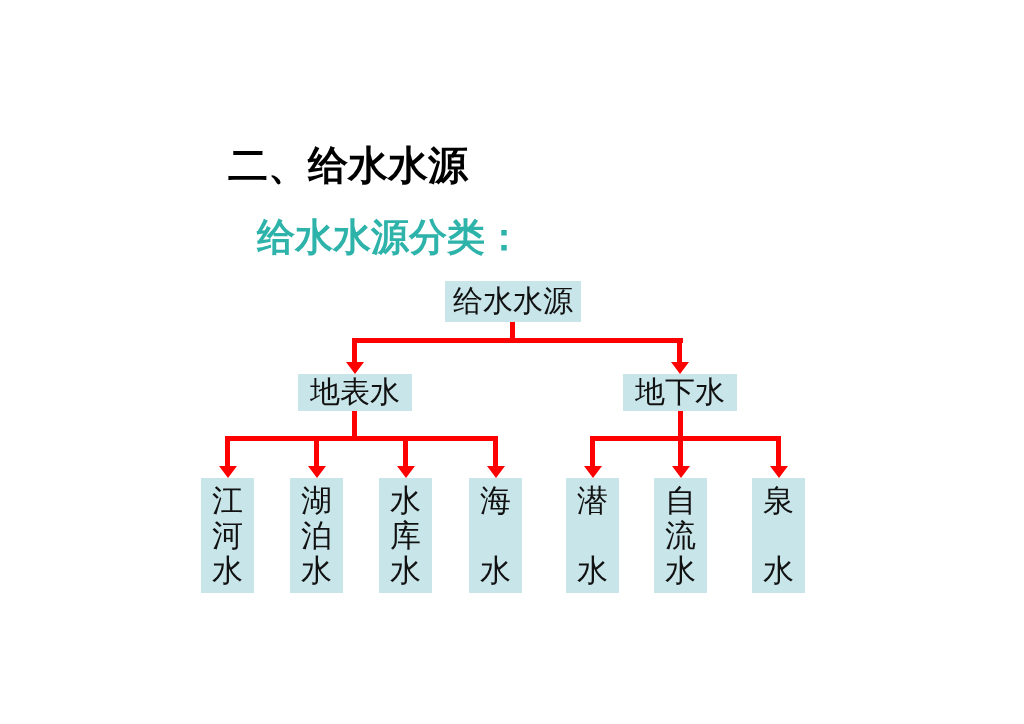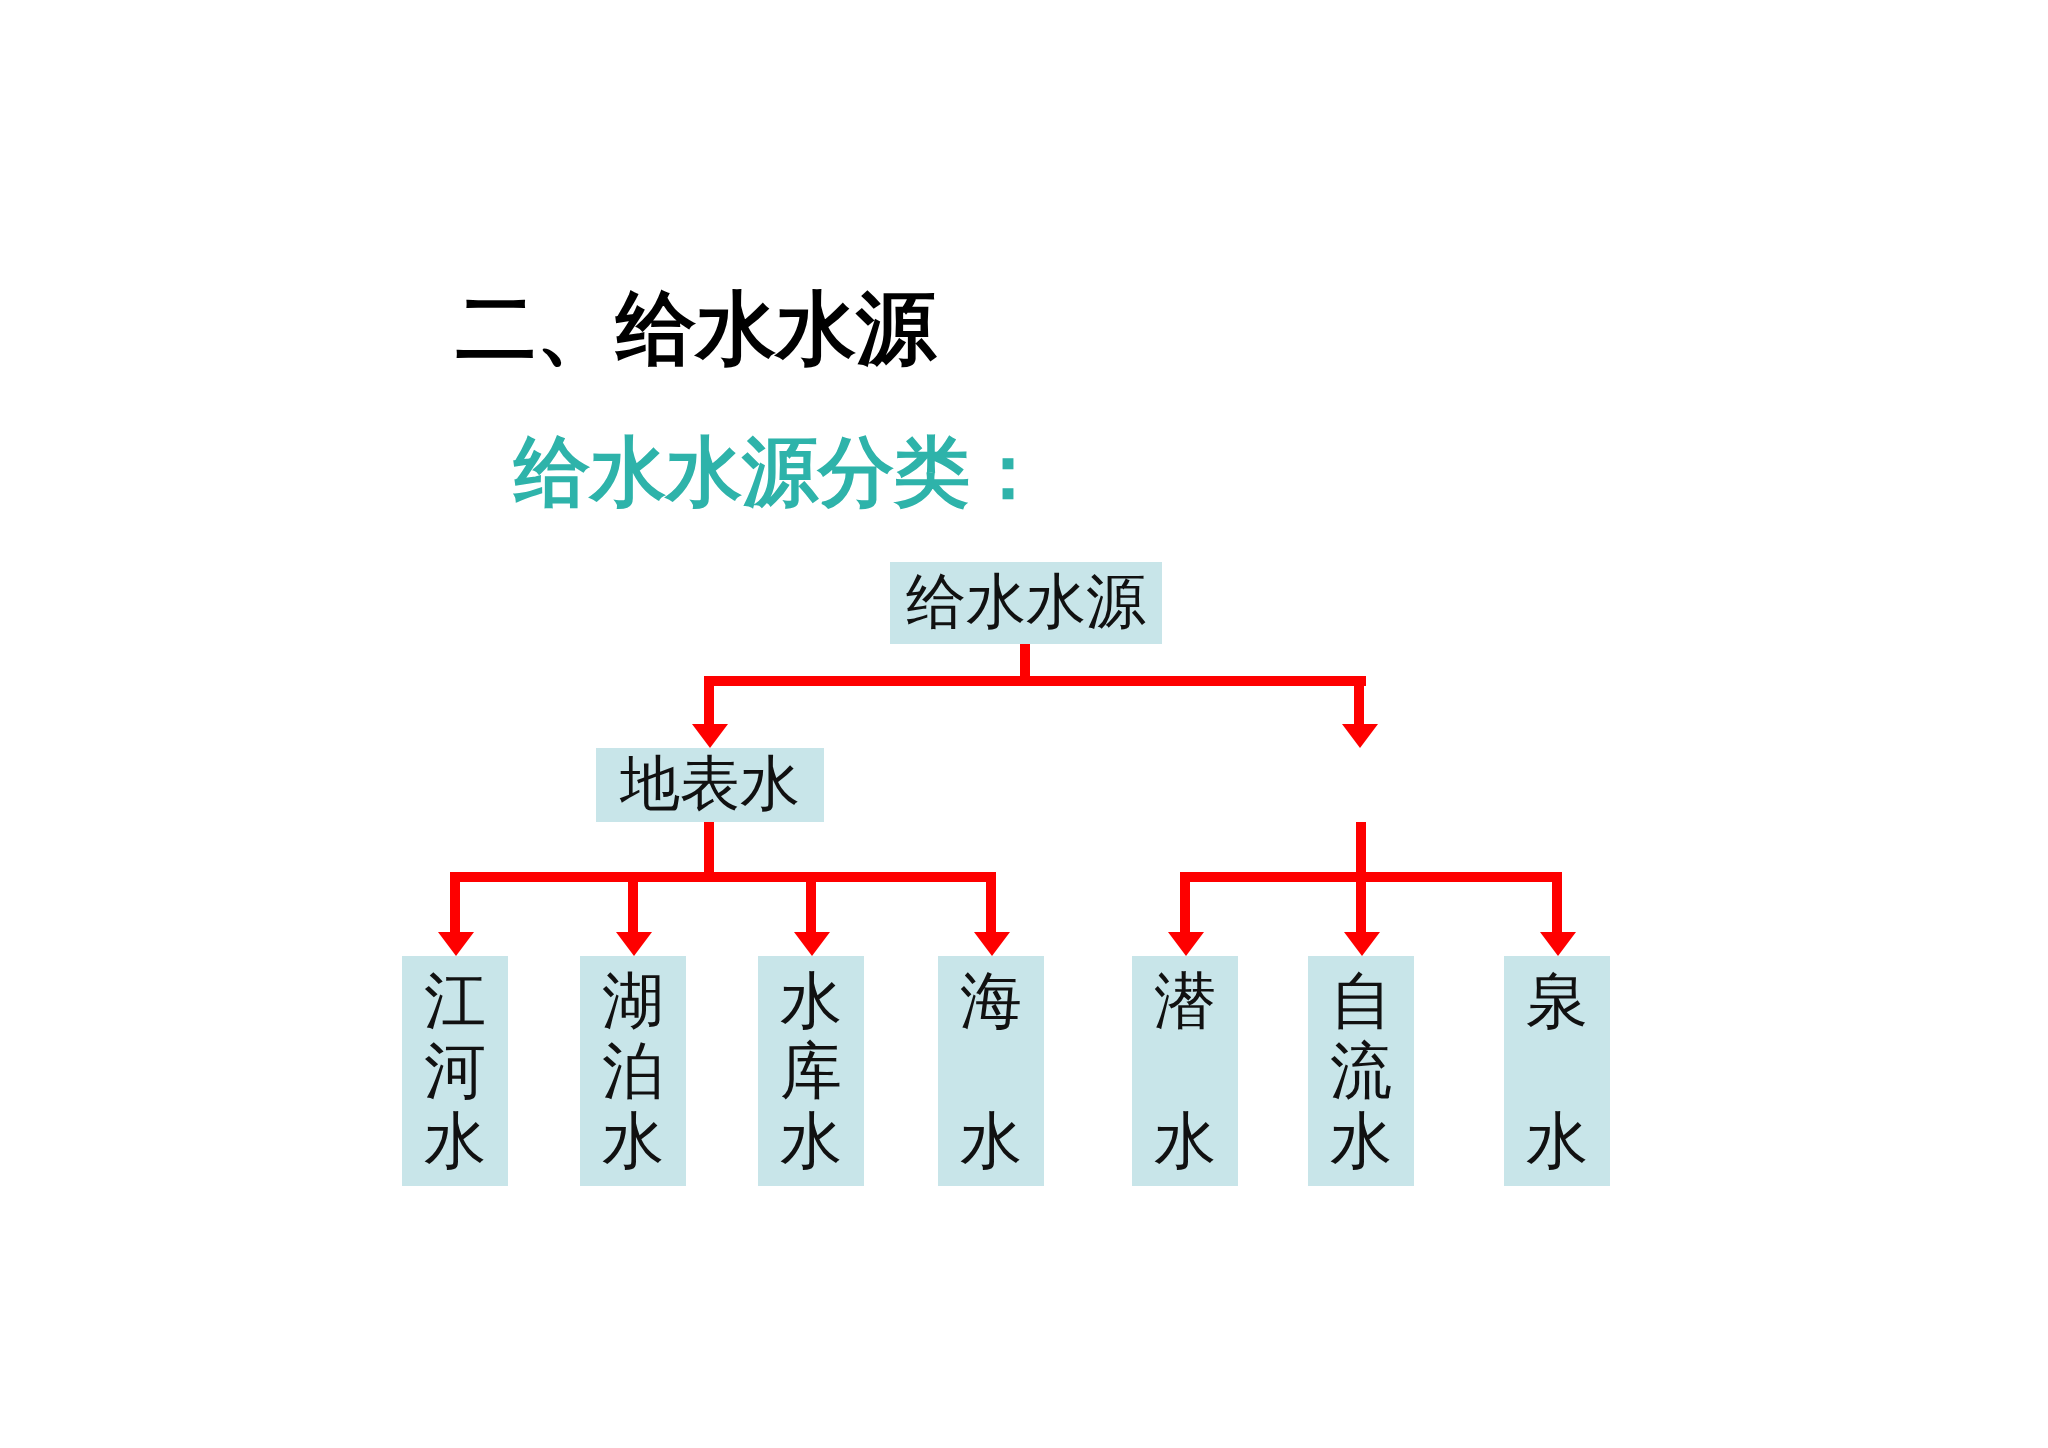--- a/index.html
+++ b/index.html
@@ -112,20 +112,21 @@
 </head>
 <body>
 
 <div class="slide" style="--node-fill: #c8e5e9; --connector: #fe0000; --subtitle-color: #2eb3aa; --title-color: #000000;">
 
   <div class="title">二、给水水源</div>
   <div class="subtitle">给水水源分类：</div>
 
   <div class="node node-branch branch-surface">地表水</div>
   <div class="node node-root">给水水源</div>
+  <div class="node node-branch branch-ground">地下水</div>
 
   <div class="node node-leaf leaf-1">
       <span class="vchar">江</span>
       <span class="vchar">河</span>
       <span class="vchar">水</span>
     </div>
   <div class="node node-leaf leaf-2">
       <span class="vchar">湖</span>
       <span class="vchar">泊</span>
       <span class="vchar">水</span>

